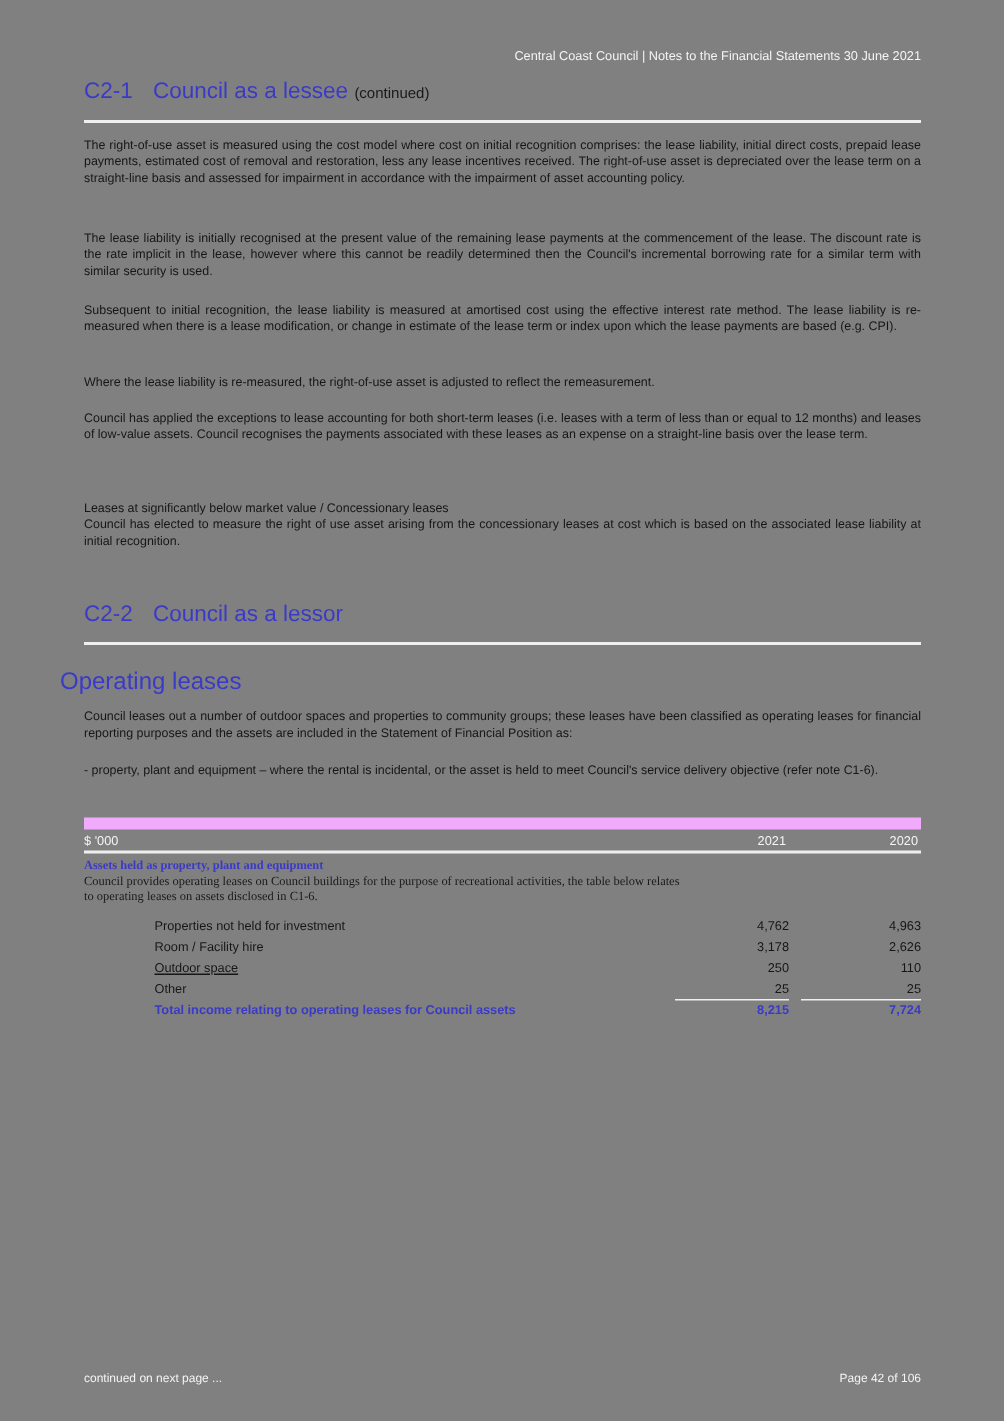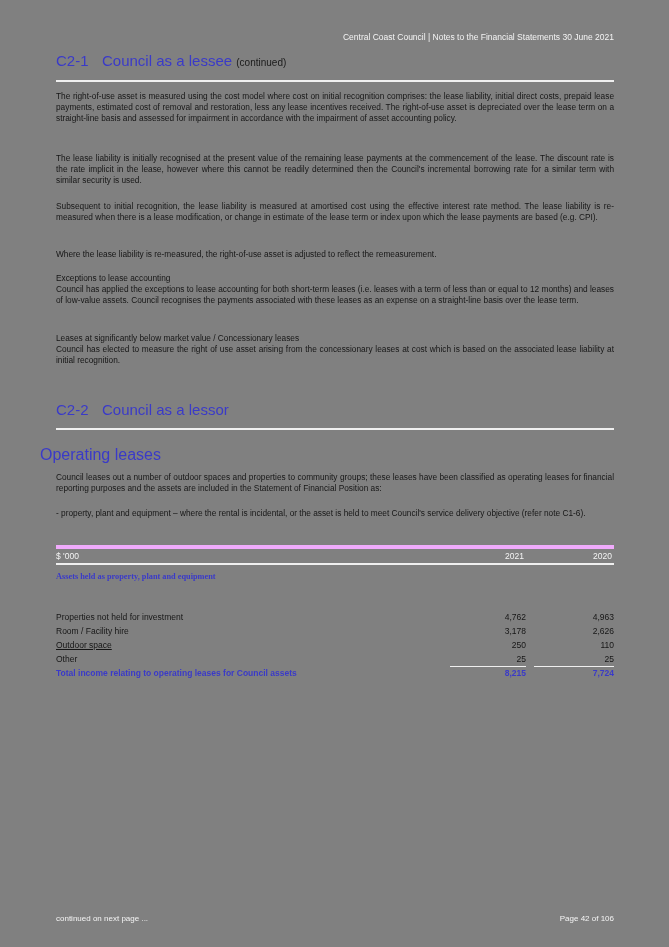--- a/index.html
+++ b/index.html
@@ -29,32 +29,32 @@
     position: absolute; left: 56px; width: 558px;
     font-size: 8.3px; line-height: 11px; color: #161616;
     text-align: justify;
   }
   .para .sub { display: block; }
   .h2 {
     position: absolute; left: 40px; font-size: 16px; color: #3a3ac8;
   }
   .tbl-head {
     position: absolute; left: 56px; width: 558px; top: 545px; height: 14px;
-    border-top: 4px solid #f0abfc; border-bottom: 2px solid #efefef;
+    border-top: 8px solid #f0abfc; border-bottom: 2px solid #efefef;
     font-size: 8.5px; color: #f4f4f4;
   }
   .tbl-head span { position: absolute; top: 2px; }
   .tbl-sub {
     position: absolute; left: 56px; width: 400px; font-size: 8.3px; line-height: 10.5px; font-family: Liberation Serif, serif;
   }
   .tbl-sub .title { color: #3a3ac8; font-weight: bold; display: block; }
   .row {
     position: absolute; left: 56px; width: 558px; height: 14px; font-size: 8.5px; color: #161616;
   }
-  .row span { position: absolute; top: 0; }
+  .row span { position: absolute; top: 0; margin-left: 47px; }
   .row .c1 { right: 88px; text-align: left; }
   .row .c2 { right: 0; text-align: right; }
   .row.total { color: #3a3ac8; font-weight: bold; }
   .tline { position: absolute; height: 1px; background: #efefef; top: 666px; }
   .footer { position: absolute; top: 914px; font-size: 8px; color: #f4f4f4; }
 </style>
 </head>
 <body>
 
 <div class="running-header">Central Coast Council | Notes to the Financial Statements 30 June 2021</div>
@@ -64,21 +64,20 @@
   <span class="cont">(continued)</span>
 </div>
 <div class="rule" style="top:80px;"></div>
 
 <div class="para" style="top:91px;">The right-of-use asset is measured using the cost model where cost on initial recognition comprises: the lease liability, initial direct costs, prepaid lease payments, estimated cost of removal and restoration, less any lease incentives received. The right-of-use asset is depreciated over the lease term on a straight-line basis and assessed for impairment in accordance with the impairment of asset accounting policy.</div>
 <div class="para" style="top:153px;">The lease liability is initially recognised at the present value of the remaining lease payments at the commencement of the lease. The discount rate is the rate implicit in the lease, however where this cannot be readily determined then the Council's incremental borrowing rate for a similar term with similar security is used.</div>
 <div class="para" style="top:201px;">Subsequent to initial recognition, the lease liability is measured at amortised cost using the effective interest rate method. The lease liability is re-measured when there is a lease modification, or change in estimate of the lease term or index upon which the lease payments are based (e.g. CPI).</div>
 <div class="para" style="top:249px;">Where the lease liability is re-measured, the right-of-use asset is adjusted to reflect the remeasurement.</div>
 
 <div class="para" style="top:273px;">
-  <span class="sub">Exceptions to lease accounting</span>
   <span class="sub">Council has applied the exceptions to lease accounting for both short-term leases (i.e. leases with a term of less than or equal to 12 months) and leases of low-value assets. Council recognises the payments associated with these leases as an expense on a straight-line basis over the lease term.</span>
 </div>
 
 <div class="para" style="top:333px;">
   <span class="sub">Leases at significantly below market value / Concessionary leases</span>
   <span class="sub">Council has elected to measure the right of use asset arising from the concessionary leases at cost which is based on the associated lease liability at initial recognition.</span>
 </div>
 
 <div class="sec-head" style="top:401px;">
   <span class="num">C2-2</span><span>Council as a lessor</span>
@@ -91,20 +90,21 @@
 <div class="para" style="top:508px;">- property, plant and equipment – where the rental is incidental, or the asset is held to meet Council's service delivery objective (refer note C1-6).</div>
 
 <div class="tbl-head">
   <span style="left:0;">$ '000</span>
   <span style="right:90px;">2021</span>
   <span style="right:2px;">2020</span>
 </div>
 
 <div class="tbl-sub" style="top:572px;">
   <span class="title">Assets held as property, plant and equipment</span>
+  <span>Council provides operating leases on Council buildings for the purpose of recreational activities, the table below relates to operating leases on assets disclosed in C1-6.</span>
 </div>
 
 <div class="row" style="top:612px;">
   <span style="left:0;">Properties not held for investment</span>
   <span class="c1">4,762</span>
   <span class="c2">4,963</span>
 </div>
 <div class="row" style="top:626px;">
   <span style="left:0;">Room / Facility hire</span>
   <span class="c1">3,178</span>

